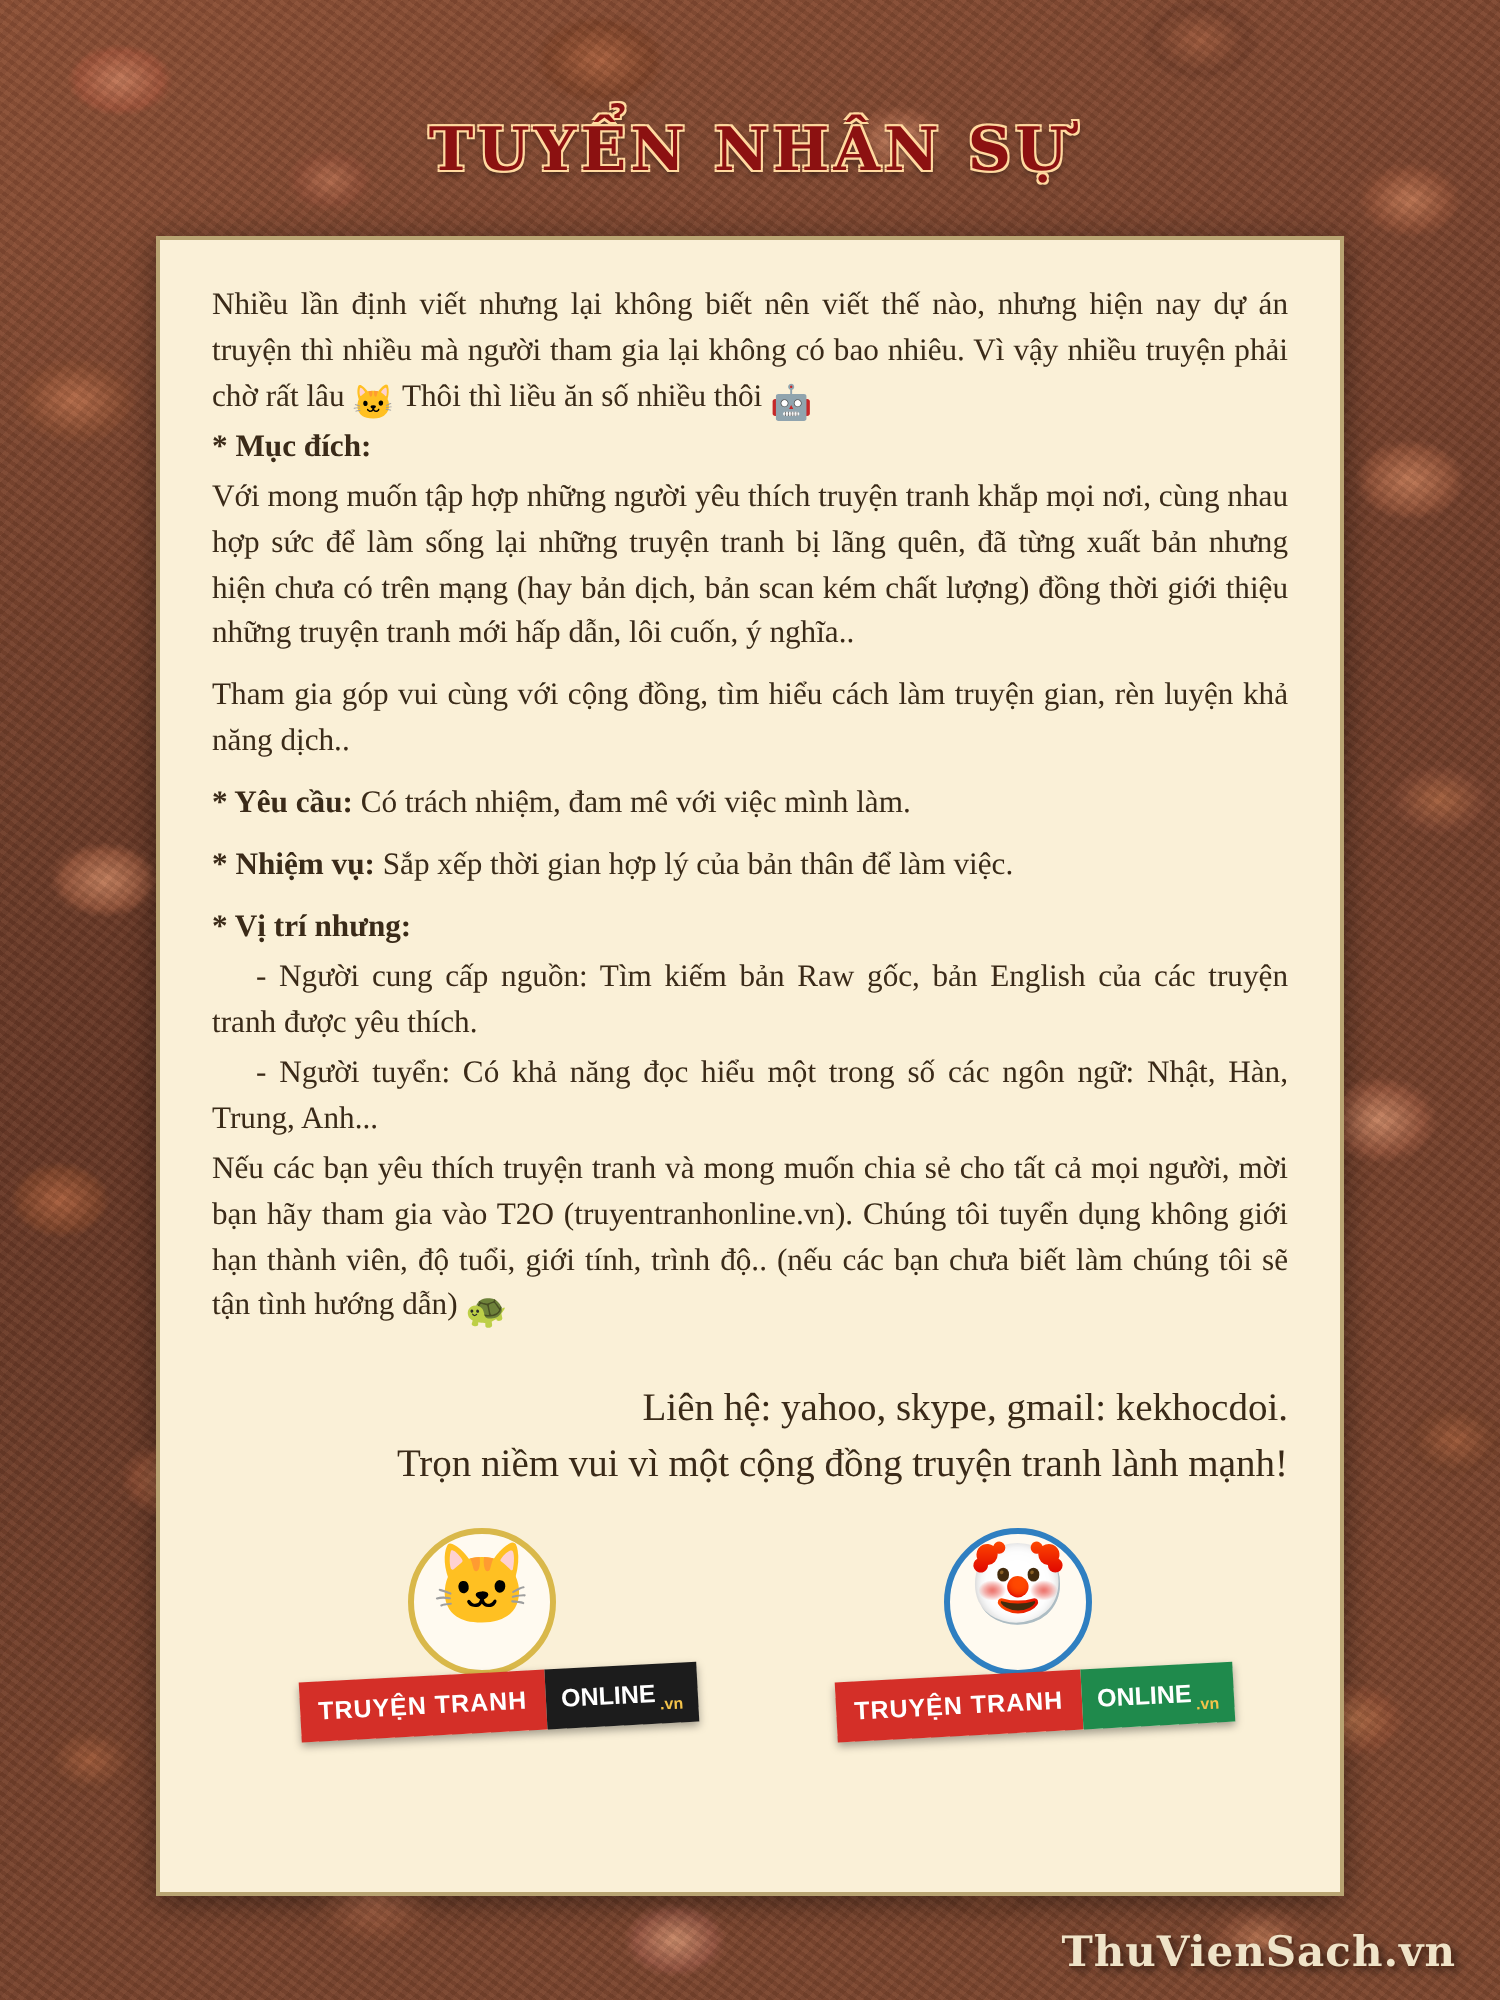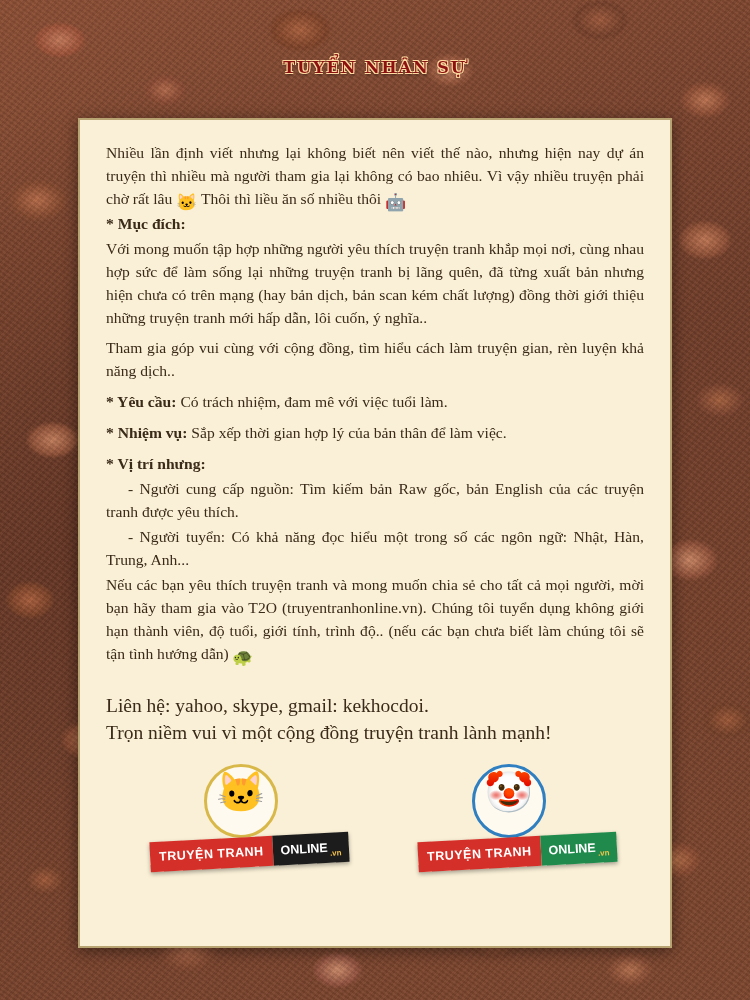--- a/index.html
+++ b/index.html
@@ -54,21 +54,21 @@
   }
 
   .title {
     position: absolute;
     top: 58px;
     left: 0;
     width: 750px;
     text-align: center;
     font-family: "DejaVu Serif", serif;
     font-weight: bold;
-    font-size: 16px;
+    font-size: 30px;
     letter-spacing: 2px;
     color: #8c1111;
     text-shadow:
       -1px -1px 0 #ffd9a0, 1px -1px 0 #ffd9a0,
       -1px 1px 0 #ffd9a0, 1px 1px 0 #ffd9a0,
       0 2px 3px rgba(0,0,0,0.55);
     z-index: 3;
   }
 
   .sheet {
@@ -107,21 +107,21 @@
     text-indent: 22px;
   }
   .emoji {
     display: inline-block;
     vertical-align: -4px;
     font-size: 17px;
     line-height: 1;
   }
   .contact {
     margin-top: 26px;
-    text-align: left;
+    text-align: right;
     font-size: 19.5px;
     line-height: 1.4;
   }
   .contact .line2 {
     display: block;
   }
   .logos {
     margin-top: 16px;
     display: flex;
     justify-content: center;
@@ -236,21 +236,21 @@
 
     <p class="section-head">
       <span class="bold">* Mục đích:</span>
     </p>
     <p class="spaced">Với mong muốn tập hợp những người yêu thích truyện tranh khắp mọi nơi, cùng nhau hợp sức để làm sống lại những truyện tranh bị lãng quên, đã từng xuất bản nhưng hiện chưa có trên mạng (hay bản dịch, bản scan kém chất lượng) đồng thời giới thiệu những truyện tranh mới hấp dẫn, lôi cuốn, ý nghĩa..</p>
 
     <p class="spaced">Tham gia góp vui cùng với cộng đồng, tìm hiểu cách làm truyện gian, rèn luyện khả năng dịch..</p>
 
     <p class="spaced">
       <span class="bold">* Yêu cầu:</span>
-      <span>Có trách nhiệm, đam mê với việc tuổi làm.</span>
+      <span>Có trách nhiệm, đam mê với việc mình làm.</span>
     </p>
 
     <p class="spaced">
       <span class="bold">* Nhiệm vụ:</span>
       <span>Sắp xếp thời gian hợp lý của bản thân để làm việc.</span>
     </p>
 
     <p>
       <span class="bold">* Vị trí nhưng:</span>
     </p>
@@ -295,13 +295,14 @@
           <div class="right">
             <span>ONLINE</span>
             <span class="vn">.vn</span>
           </div>
         </div>
       </div>
 
     </div>
   </div>
 
+  <div class="footer-brand">ThuVienSach.vn</div>
 </div>
 
 </body></html>

